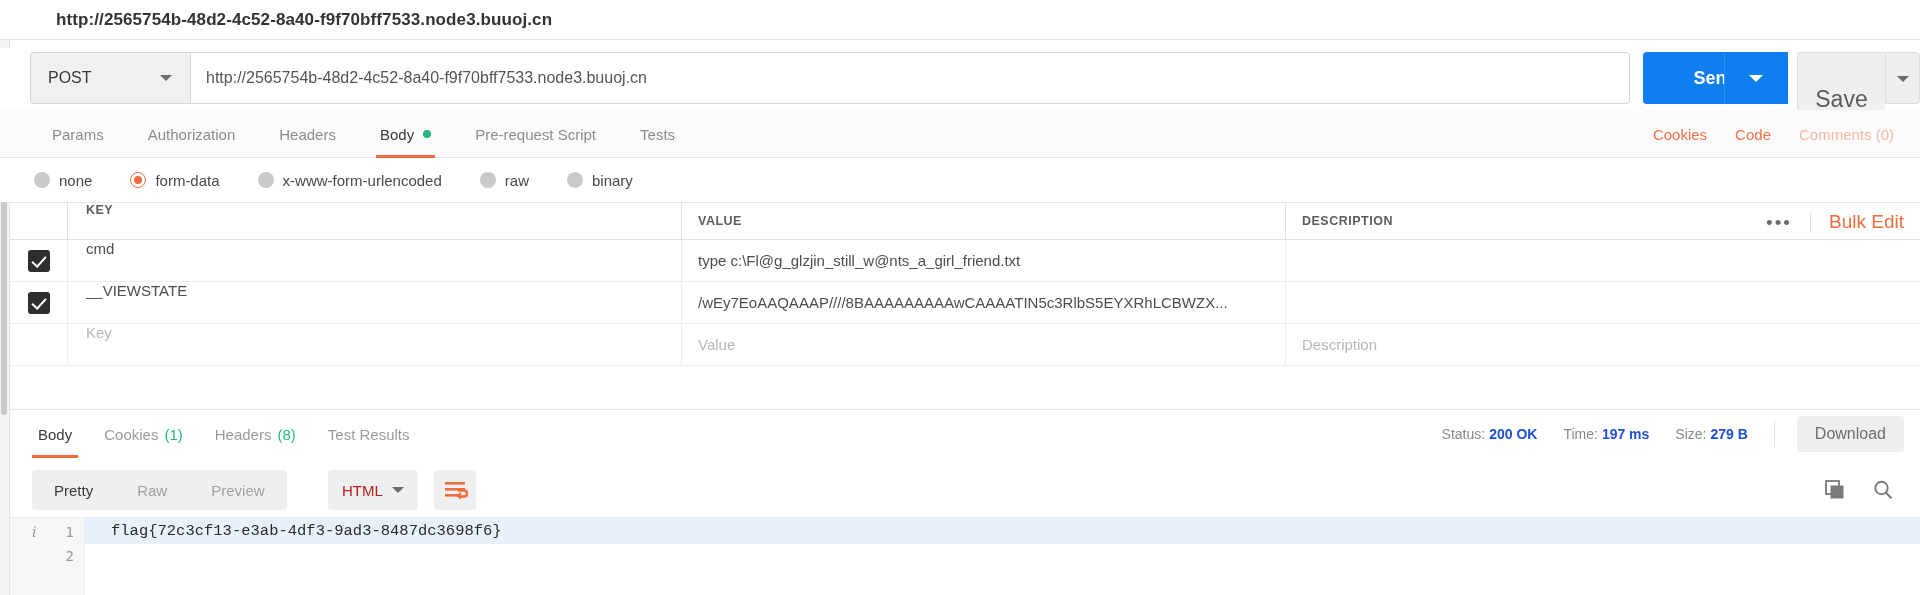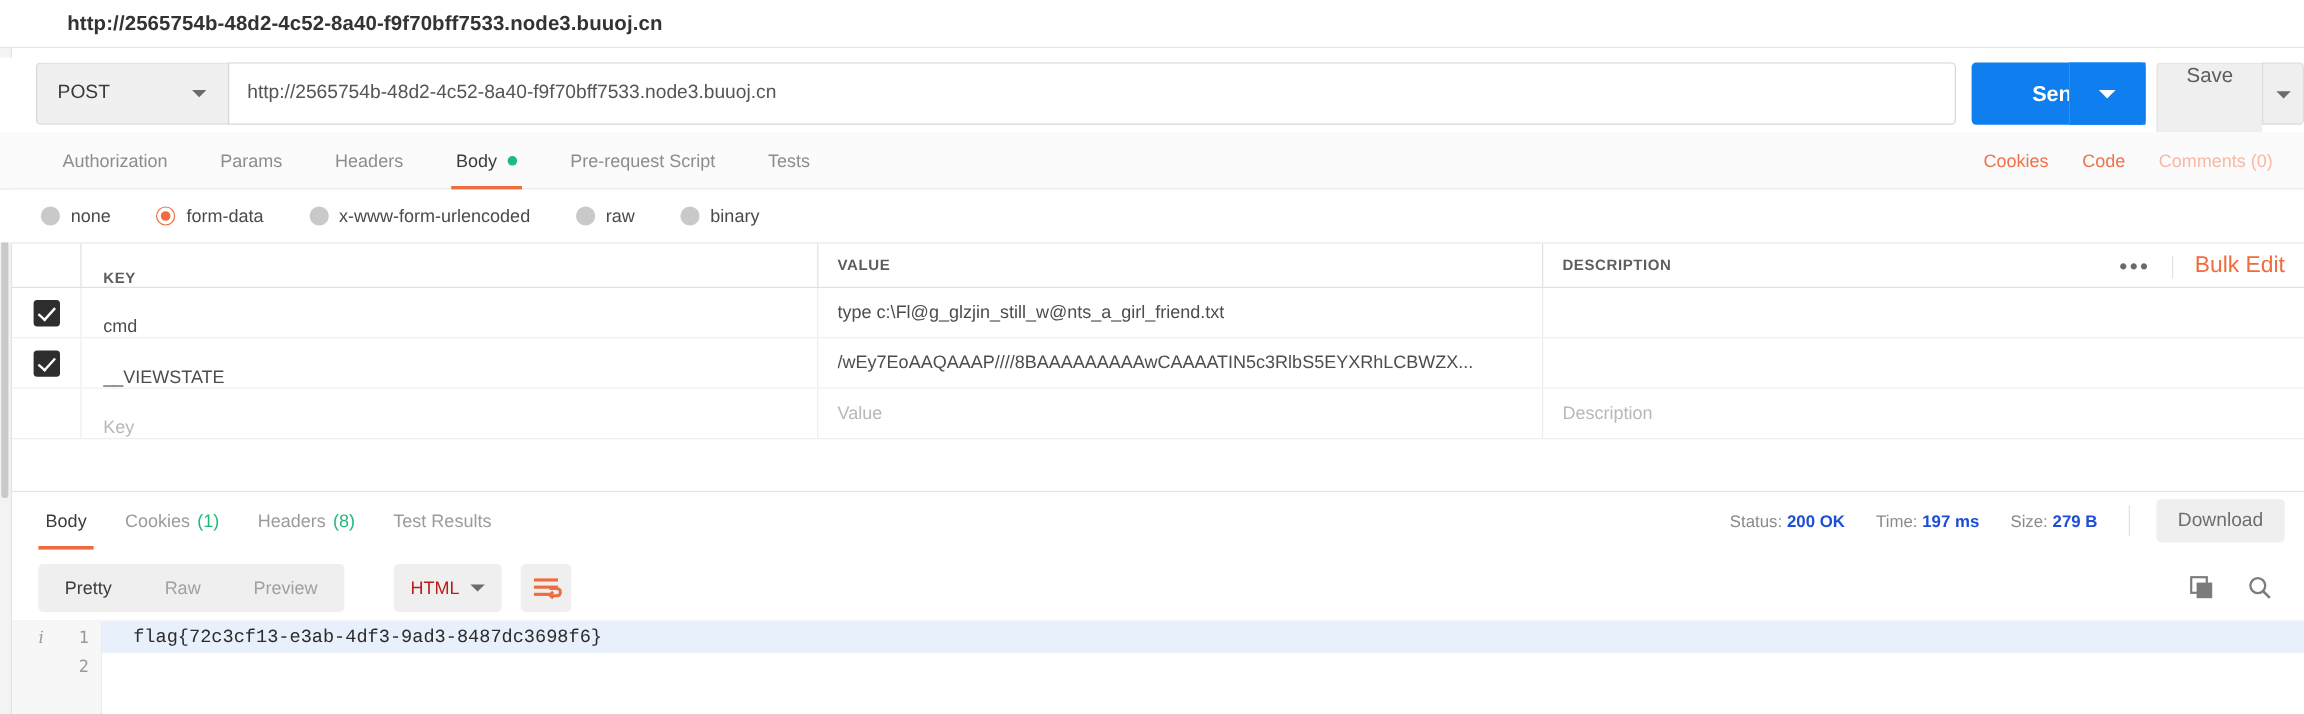--- a/index.html
+++ b/index.html
@@ -71,22 +71,22 @@
     background:#0f7eef; border-left:1px solid #2f90f2; border-radius:0 4px 4px 0;
   }
   .sendcaretbtn i {
     position:absolute; left:24px; top:23px; width:0;height:0;
     border-left:7px solid transparent;border-right:7px solid transparent;border-top:7px solid #fff;
   }
   .savebtn {
     position:absolute; left:1797px; top:4px; width:88px; height:62px;
     background:#efefef; border:1px solid #dcdcdc; border-right:none;
     border-radius:4px 0 0 4px;
-    display:flex; align-items:flex-start; justify-content:center;
-    color:#5c5c5c; font-size:17px;
+    display:flex; align-items:flex-end; justify-content:center;
+    color:#5c5c5c; font-size:23px;
   }
   .savecaretbtn {
     position:absolute; left:1885px; top:4px; width:35px; height:52px;
     background:#efefef; border:1px solid #dcdcdc; border-radius:0 4px 4px 0;
   }
   .savecaretbtn i {
     position:absolute; left:11px; top:23px; width:0;height:0;
     border-left:6px solid transparent;border-right:6px solid transparent;border-top:6px solid #6b6b6b;
   }
 
@@ -122,21 +122,21 @@
   .radio.sel .circ:after {
     content:""; position:absolute; left:3px; top:3px; width:8px; height:8px; border-radius:50%; background:#ef6c3e;
   }
   .radio .lbl { font-size:15px; color:#4a4a4a; }
 
   
   .kvtable { position:absolute; top:202px; left:10px; width:1910px; }
   .kvhead { display:flex; height:38px; background:#fff; border-top:1px solid #e6e6e6; border-bottom:1px solid #e0e0e0; }
   .kvrow { display:flex; height:42px; background:#fff; border-bottom:1px solid #ededed; }
   .c-chk { width:58px; border-right:1px solid #ededed; display:flex; align-items:center; justify-content:center; }
-  .c-key { width:614px; border-right:1px solid #ededed; display:flex; align-items:flex-end; padding-left:18px; }
+  .c-key { width:614px; border-right:1px solid #ededed; display:flex; align-items:flex-start; padding-left:18px; }
   .c-val { width:604px; border-right:1px solid #ededed; display:flex; align-items:center; padding-left:16px; overflow:hidden; }
   .c-desc { flex:1; display:flex; align-items:center; padding-left:16px; position:relative;text-align:center; }
   .kvhead .c-chk, .kvhead .c-key, .kvhead .c-val, .kvhead .c-desc { border-right-color:#e0e0e0; }
   .kvhead .hdr { font-size:12.5px; font-weight:700; color:#5d5d5d; letter-spacing:.5px; }
   .cellv { font-size:15px; color:#4d4d4d; white-space:nowrap; overflow:hidden; text-overflow:ellipsis; }
   .cellph { font-size:15px; color:#b8b8b8; }
   .cb { width:22px; height:22px; border-radius:3px; background:#2e2e2e; position:relative; cursor:pointer; }
   .cb:after {
     content:""; position:absolute; left:7px; top:3px; width:6px; height:12px;
     border:solid #fff; border-width:0 2.5px 2.5px 0; transform:rotate(42deg);
@@ -245,24 +245,24 @@
       <span>Save</span>
     </div>
     <div class="savecaretbtn">
       <i></i>
     </div>
   </div>
 
   <div class="reqtabs">
     <div class="tabs">
       <div class="reqtab">
+        <span>Params</span>
+      </div>
+      <div class="reqtab">
         <span>Authorization</span>
-      </div>
-      <div class="reqtab">
-        <span>Params</span>
       </div>
       <div class="reqtab">
         <span>Headers</span>
       </div>
       <div class="reqtab active">
         <span>Body</span>
         <span class="dot"></span>
       </div>
       <div class="reqtab">
         <span>Pre-request Script</span>

